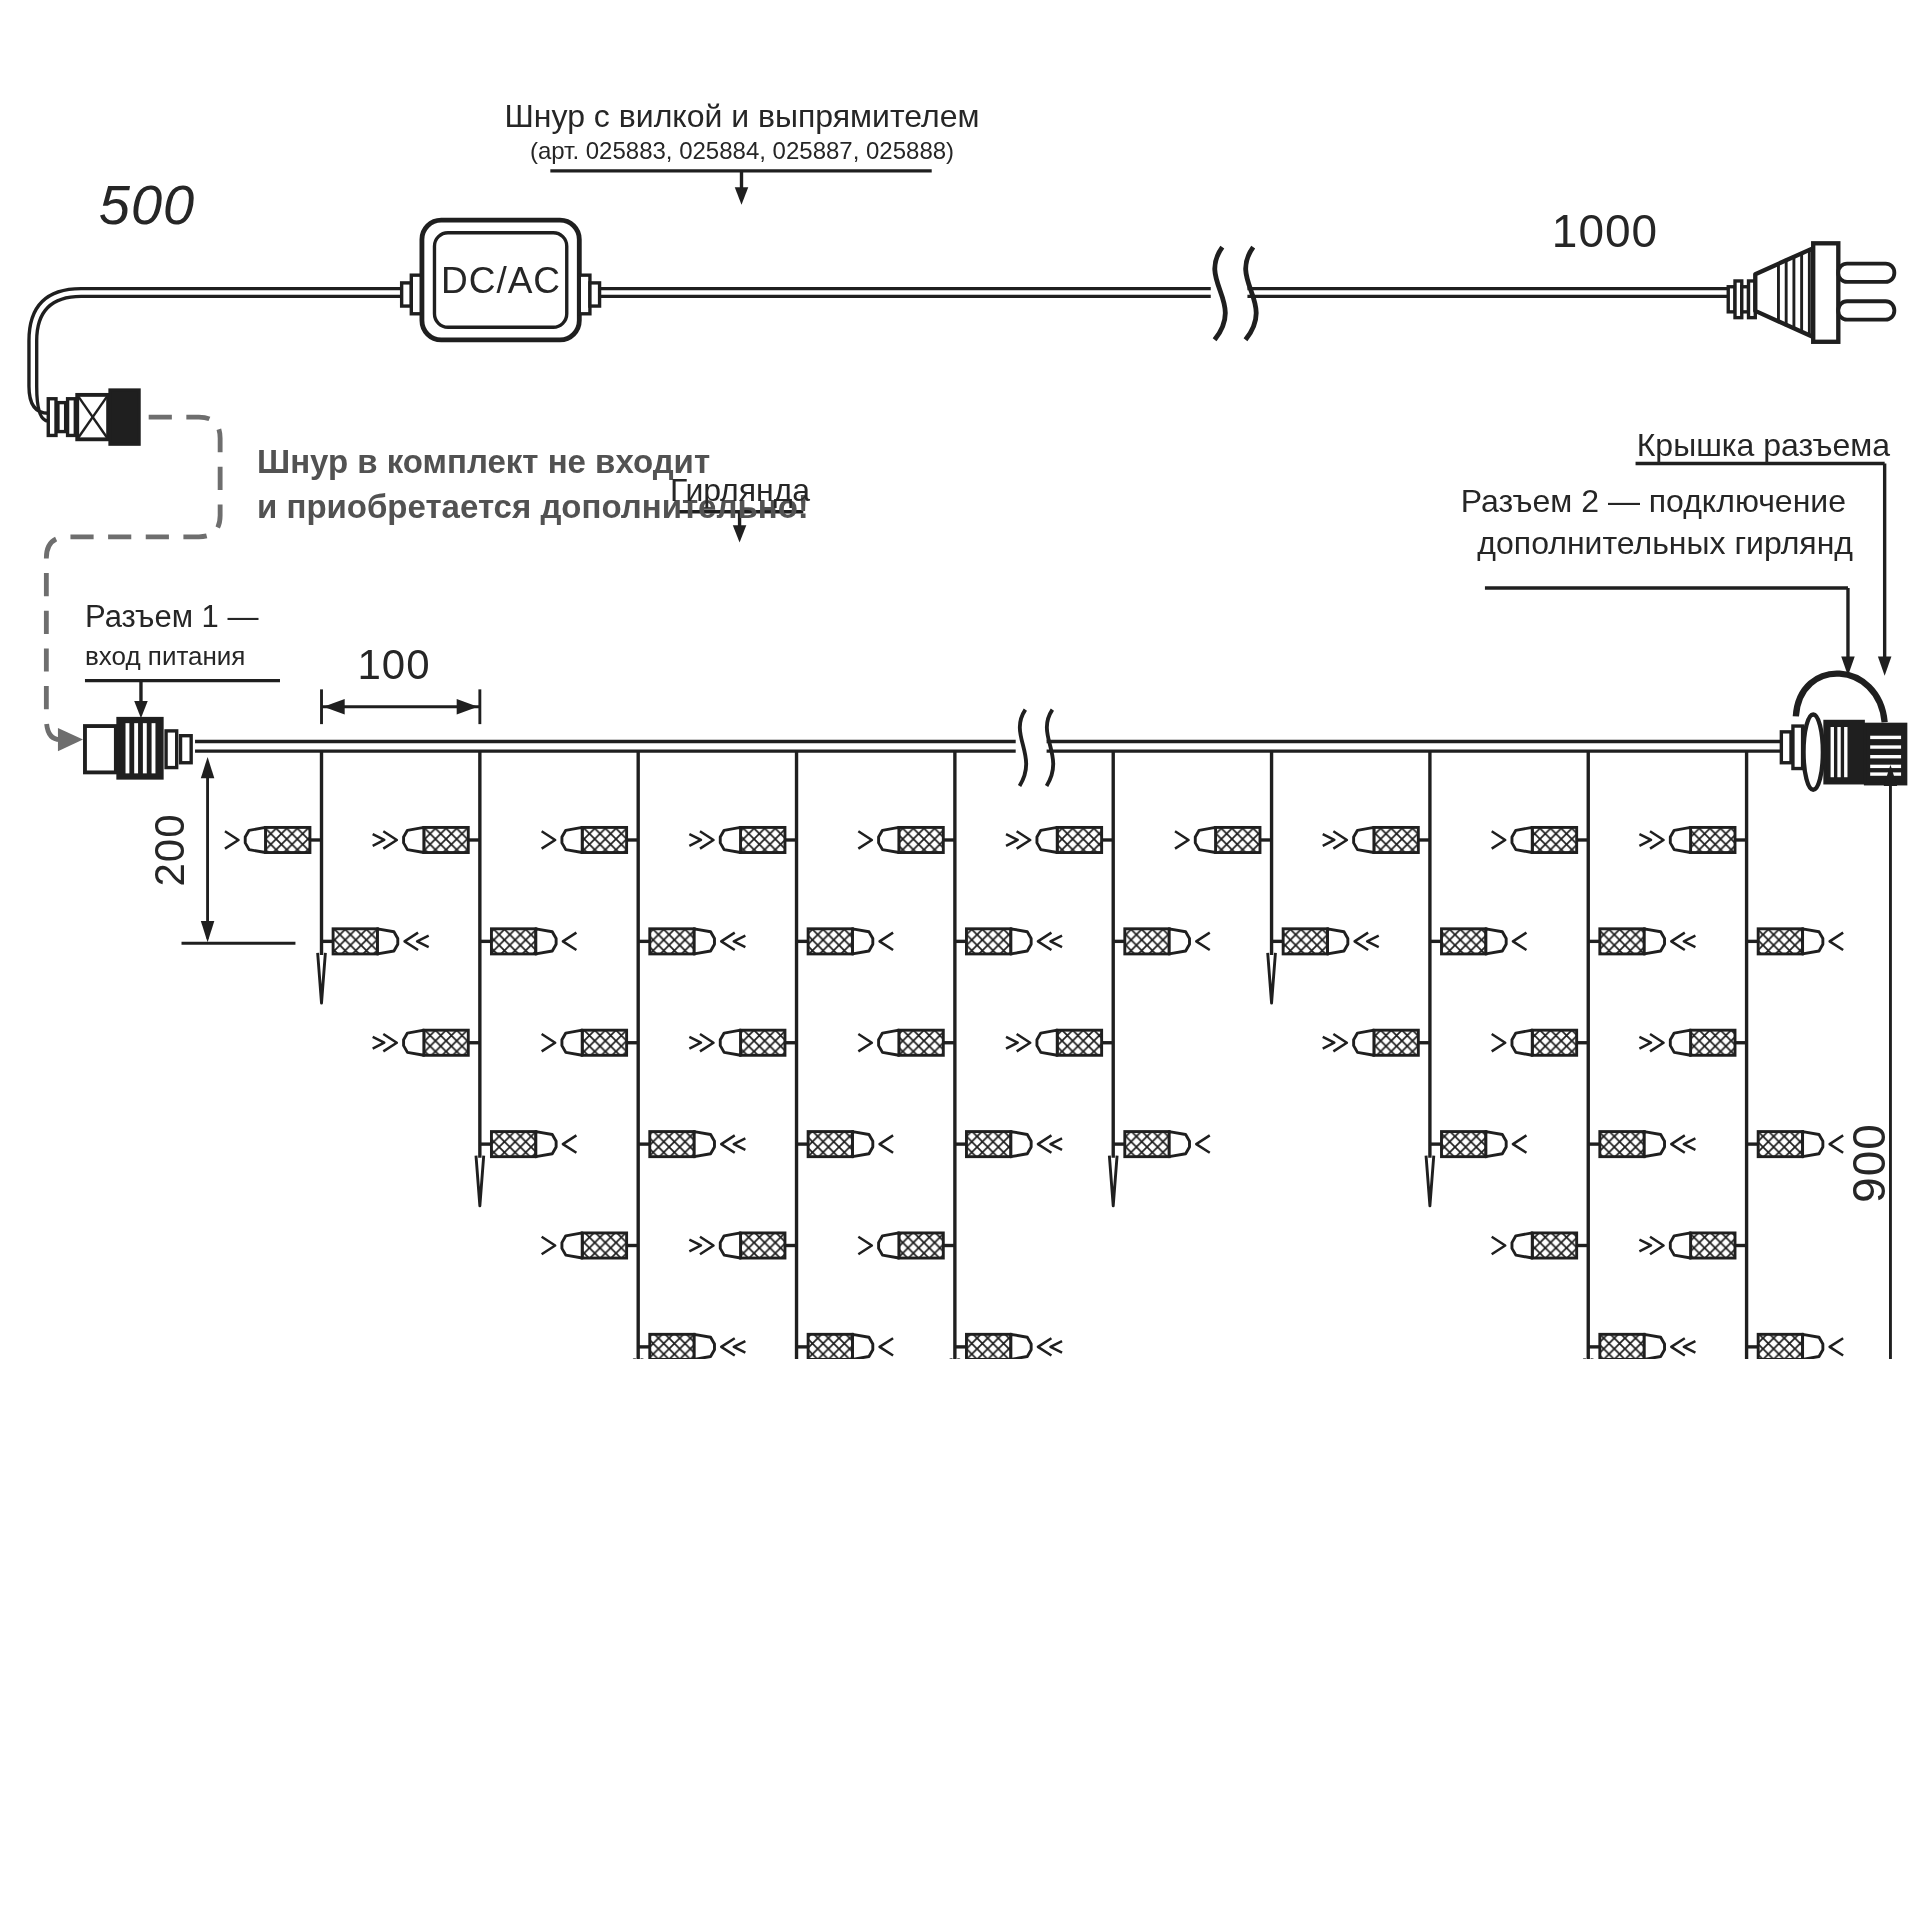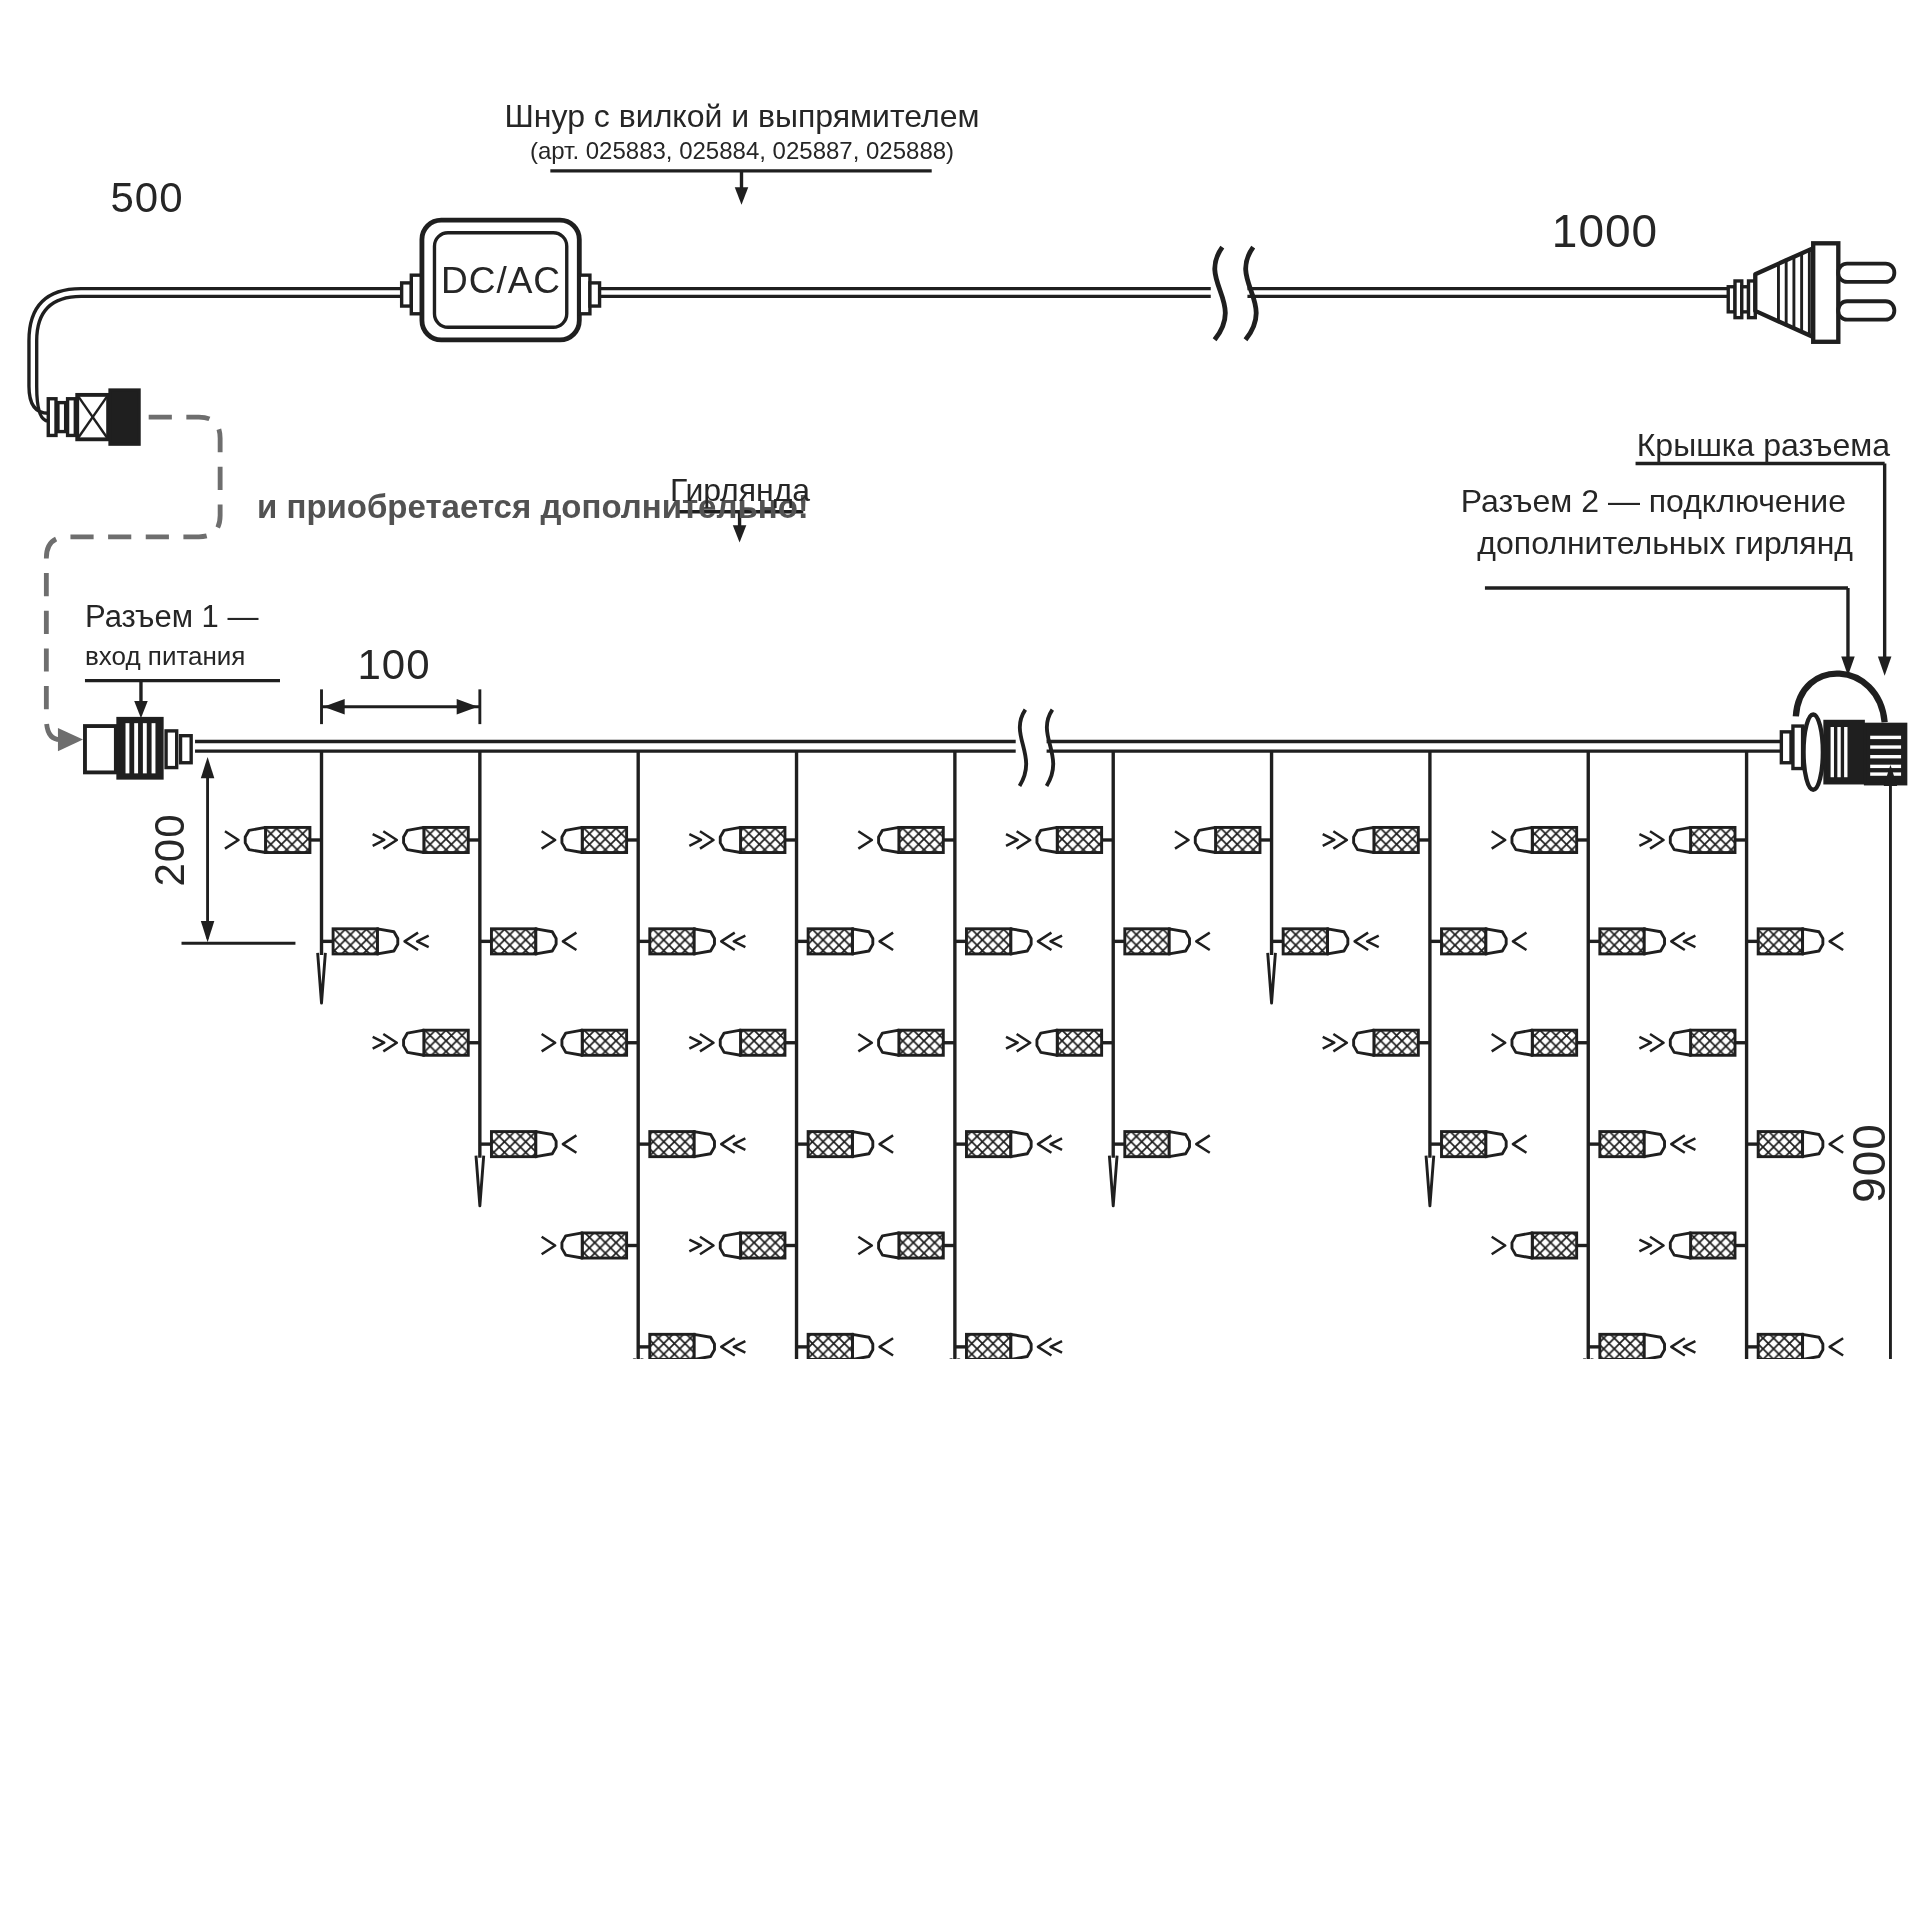--- a/index.html
+++ b/index.html
@@ -373,25 +373,26 @@
       <line x1="333" y1="1893" x2="1827" y2="1893" stroke="#1f1f1f" stroke-width="3.5"></line>
       <line x1="333" y1="1855" x2="333" y2="1931" stroke="#1f1f1f" stroke-width="3"></line>
       <line x1="1827" y1="1855" x2="1827" y2="1931" stroke="#1f1f1f" stroke-width="3"></line>
       <polygon points="337,1893 361,1884 361,1902" fill="#1f1f1f" stroke="#1f1f1f" stroke-width="0" stroke-linejoin="round"></polygon>
       <polygon points="1823,1893 1799,1884 1799,1902" fill="#1f1f1f" stroke="#1f1f1f" stroke-width="0" stroke-linejoin="round"></polygon>
     </svg>
 
   <div class="lbl ctr" style="left:742px;top:100px;font-size:32px;">Шнур с вилкой и выпрямителем</div>
   <div class="lbl ctr" style="left:742px;top:138px;font-size:24px;">(арт. 025883, 025884, 025887, 025888)</div>
 
-  <div class="lbl ctr dim" style="left:147px;top:176px;font-size:42px;">500</div>
+  <div class="lbl ctr dim" style="left:147px;top:176px;font-size:56px;font-style:italic;">500</div>
   <div class="lbl ctr dim" style="left:1605px;top:207px;font-size:46px;">1000</div>
 
   <div class="lbl ctr" style="left:501px;top:262px;font-size:37px;letter-spacing:1px;">DC/AC</div>
 
+  <div class="lbl note" style="left:257px;top:445px;font-size:33px;">Шнур в комплект не входит</div>
   <div class="lbl note" style="left:257px;top:490px;font-size:33px;">и приобретается дополнительно!</div>
 
   <div class="lbl" style="left:85px;top:601px;font-size:31px;">Разъем 1 —</div>
   <div class="lbl" style="left:85px;top:643px;font-size:26px;">вход питания</div>
 
   <div class="lbl ctr dim" style="left:394px;top:643px;font-size:42px;">100</div>
   <div class="lbl rot dim" style="left:170px;top:850px;font-size:42px;">200</div>
 
   <div class="lbl ctr" style="left:740px;top:474px;font-size:32px;">Гирлянда</div>
 

